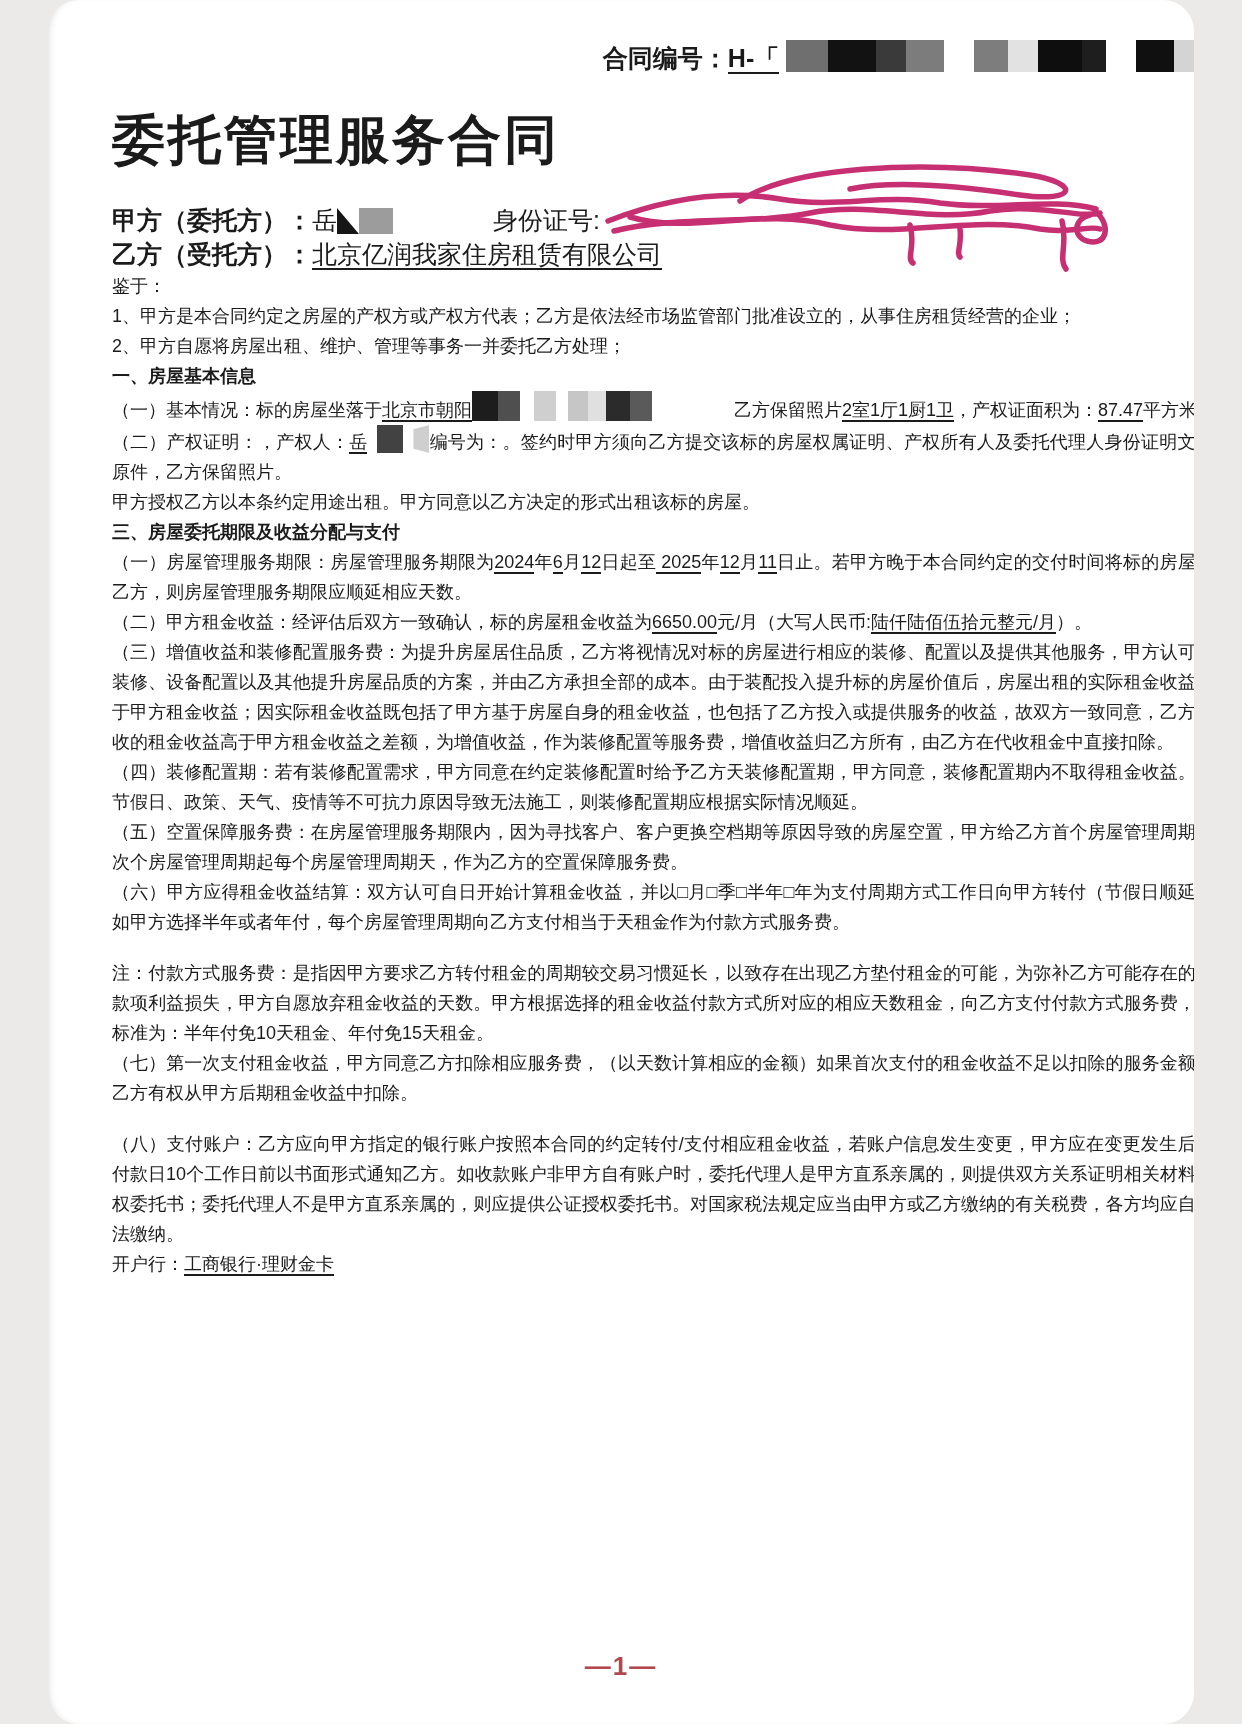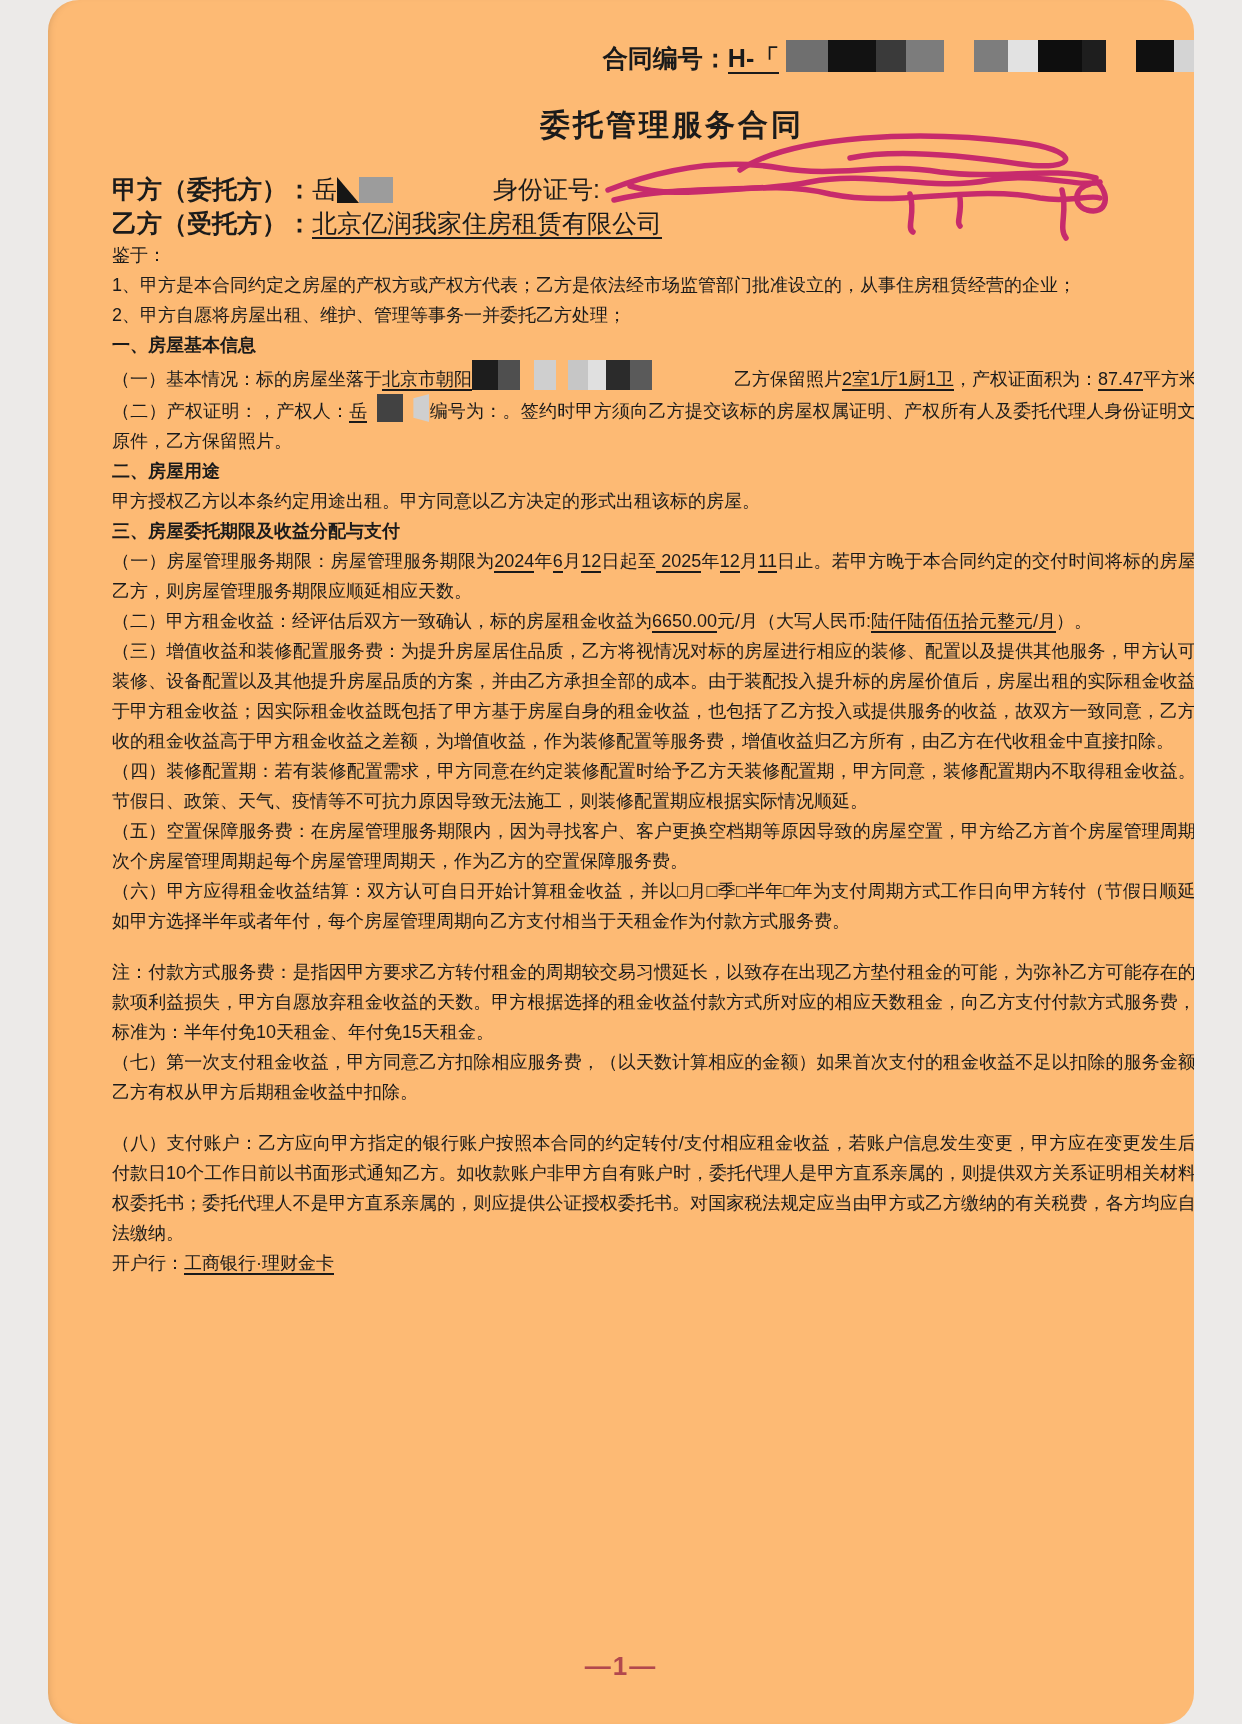--- a/index.html
+++ b/index.html
@@ -1,33 +1,33 @@
 <!DOCTYPE html>
 <html><head>
 <meta charset="utf-8">
 <title>委托管理服务合同</title>
 <style>
   html,body { margin:0; padding:0; background:#eceae8; }
   .page {
     position:relative;
     width:1146px; height:1724px;
     margin:0 auto;
-    background:#fdba74;
+    background:#ffffff;
     font-family:"Liberation Sans","DejaVu Sans",sans-serif;
     color:#1b1b1b;
     overflow:hidden;
     box-shadow:inset 6px 0 10px -8px rgba(0,0,0,.25);
     border-radius:31px;
   }
   .content { position:absolute; left:64px; top:40px; width:1120px; }
   p { margin:0; font-size:18px; line-height:30px; text-align:justify; }
   .b { font-weight:bold; }
   .u { border-bottom:2px solid #1b1b1b; }
   .contract-no { text-align:right; font-size:25px; font-weight:bold; padding-right:4px; white-space:nowrap; }
-  h1.doc-title { margin:30px 0 24px 0; text-align:center; font-size:30px; letter-spacing:3px; font-weight:bold; }
+  h1.doc-title { margin:30px 0 24px 0; font-size:53px; letter-spacing:3px; font-weight:bold; }
   .party { font-size:25px; line-height:34px; text-align:left; }
   .section-h { font-weight:bold; }
   .rblock { display:inline-flex; vertical-align:-5px; }
   .rseg { display:inline-block; }
   .spacer { display:inline-block; }
   .scribble-wrap { position:relative; display:inline-block; width:505px; height:34px; vertical-align:-6px; }
   .scribble-wrap svg { position:absolute; left:0; top:-42px; overflow:visible; }
   .mt4 { margin-top:21px; }
   .pagenum {
     position:absolute; left:0; right:0; bottom:42px;
@@ -108,21 +108,20 @@
     </p>
     <p>
       <span>（二）产权证明：，产权人：</span><span class="u">岳</span><span class="rblock" style="height:28px">
           <span class="rseg" style="width:10px;background:transparent"></span>
           <span class="rseg" style="width:26px;background:#424242"></span>
           <span class="rseg" style="width:10px;background:transparent"></span>
           <span class="rseg" style="width:16px;background:#cfcfcf;clip-path:polygon(0 15%,100% 0,100% 100%,0 85%)"></span>
         </span><span>编号为：。签约时甲方须向乙方提交该标的房屋权属证明、产权所有人及委托代理人身份证明文件的原件，乙方保留照片。</span>
     </p>
 
-    <p class="section-h">二、房屋用途</p>
     <p>甲方授权乙方以本条约定用途出租。甲方同意以乙方决定的形式出租该标的房屋。</p>
 
     <p class="section-h">三、房屋委托期限及收益分配与支付</p>
     <p>
       <span>（一）房屋管理服务期限：房屋管理服务期限为</span><span class="u">2024</span><span>年</span><span class="u">6</span><span>月</span><span class="u">12</span><span>日起至</span><span class="u"> 2025</span><span>年</span><span class="u">12</span><span>月</span><span class="u">11</span><span>日止。若甲方晚于本合同约定的交付时间将标的房屋交付乙方，则房屋管理服务期限应顺延相应天数。</span>
     </p>
     <p>
       <span>（二）甲方租金收益：经评估后双方一致确认，标的房屋租金收益为</span><span class="u">6650.00</span><span>元/月（大写人民币:</span><span class="u">陆仟陆佰伍拾元整元/月</span><span>）。</span>
     </p>
     <p>（三）增值收益和装修配置服务费：为提升房屋居住品质，乙方将视情况对标的房屋进行相应的装修、配置以及提供其他服务，甲方认可乙方装修、设备配置以及其他提升房屋品质的方案，并由乙方承担全部的成本。由于装配投入提升标的房屋价值后，房屋出租的实际租金收益，高于甲方租金收益；因实际租金收益既包括了甲方基于房屋自身的租金收益，也包括了乙方投入或提供服务的收益，故双方一致同意，乙方所代收的租金收益高于甲方租金收益之差额，为增值收益，作为装修配置等服务费，增值收益归乙方所有，由乙方在代收租金中直接扣除。</p>

